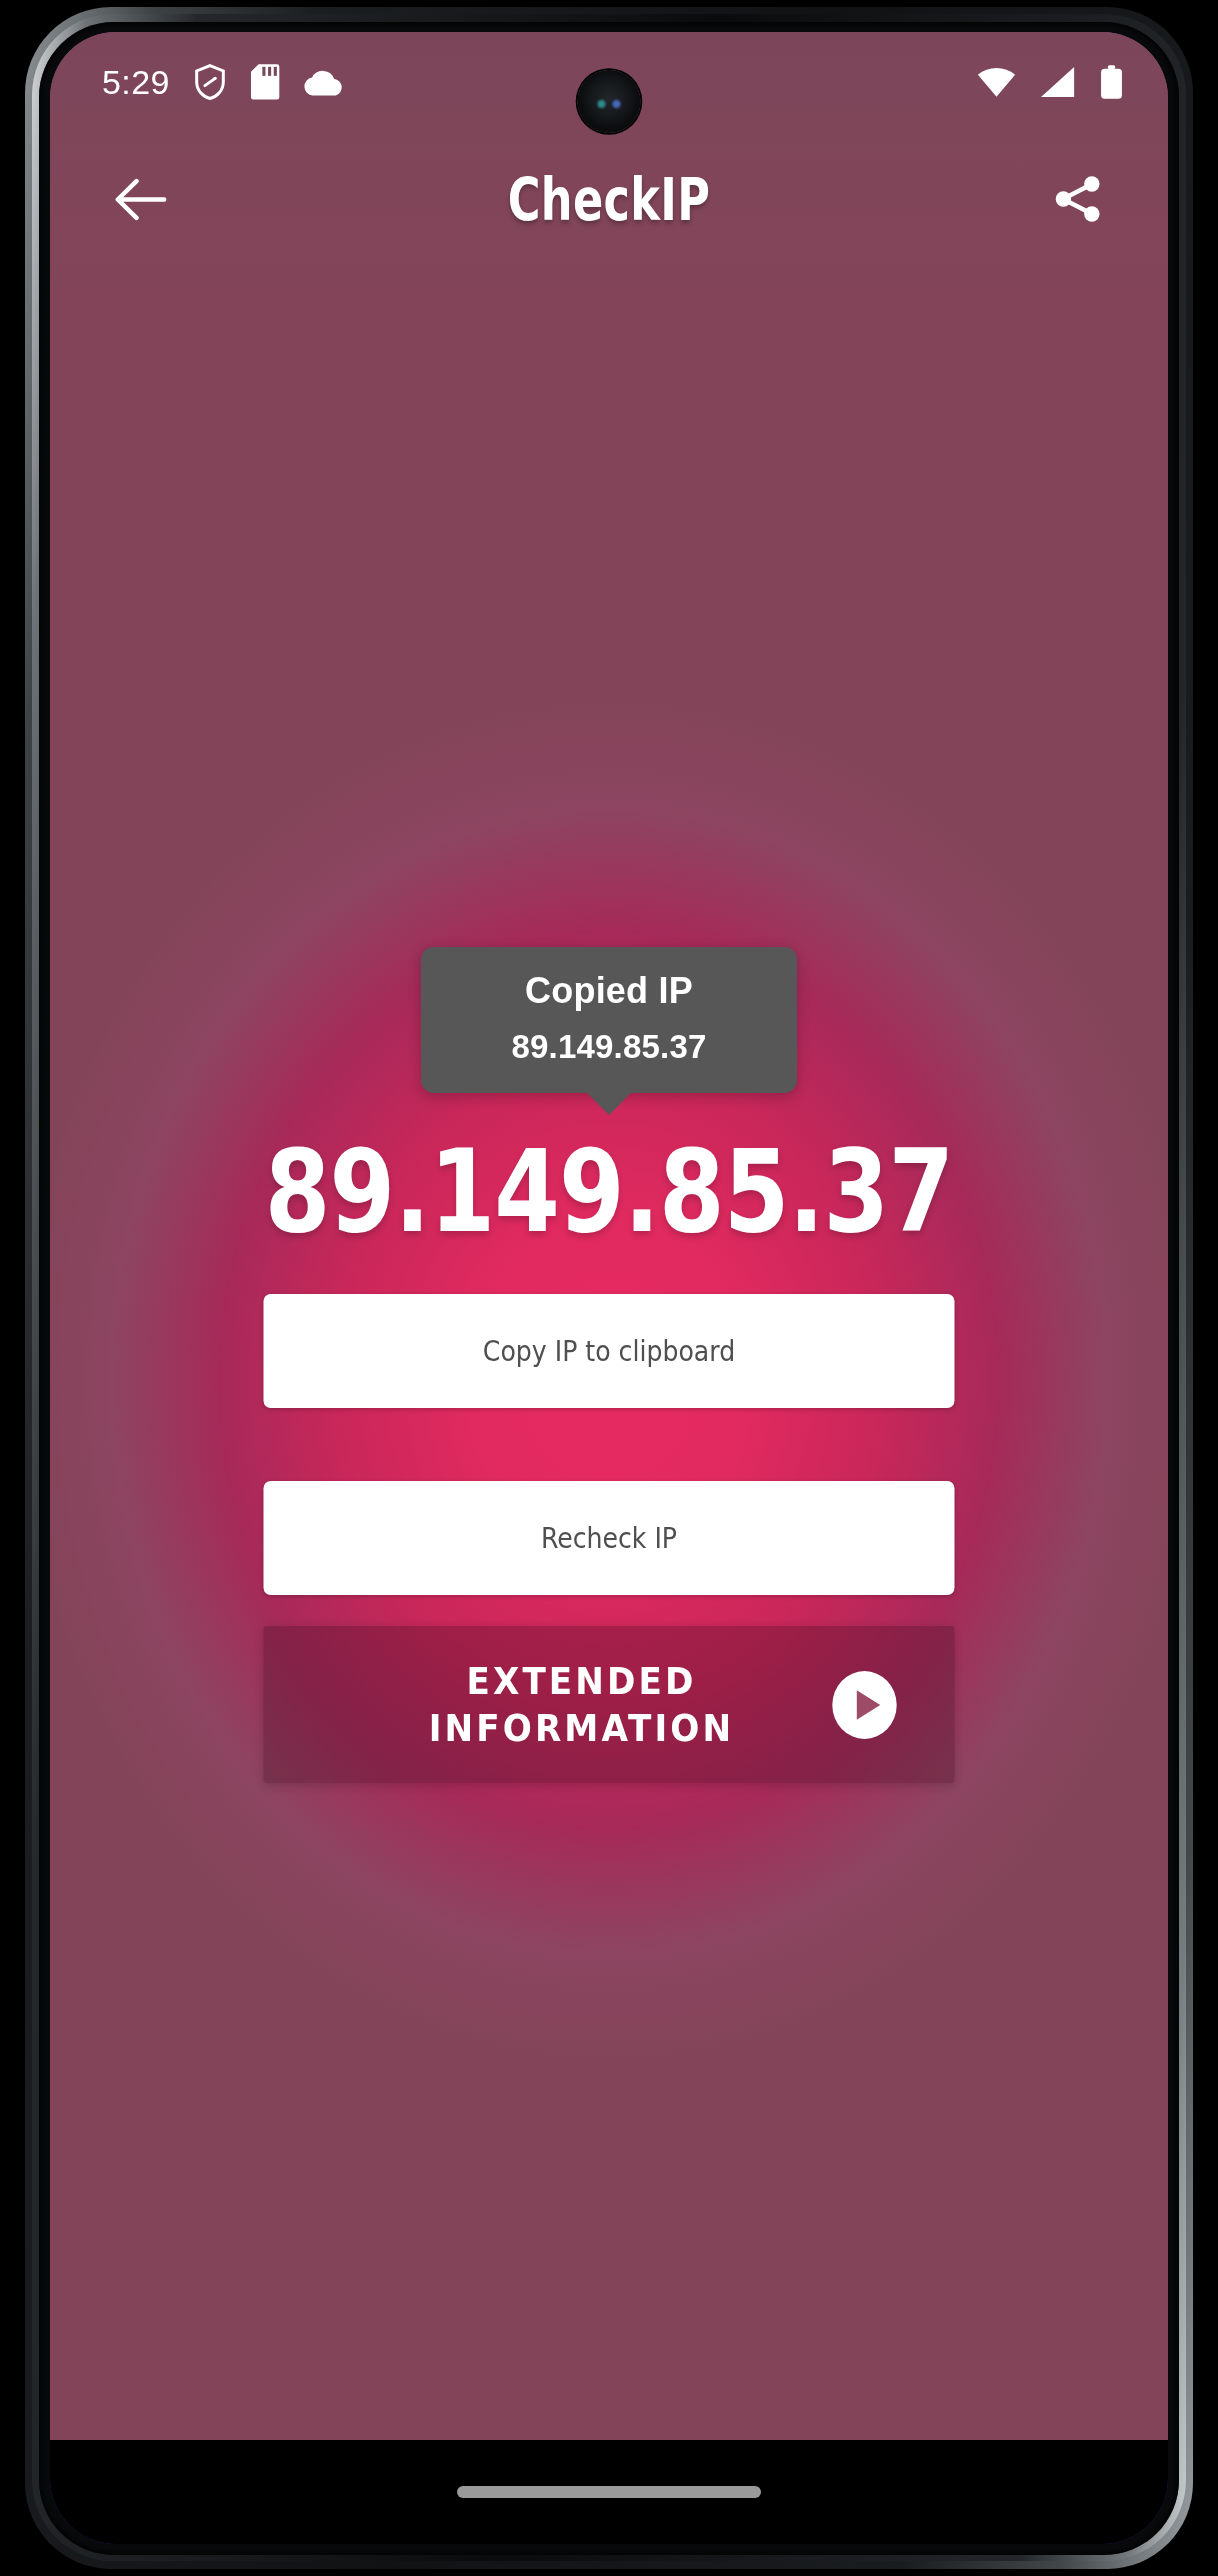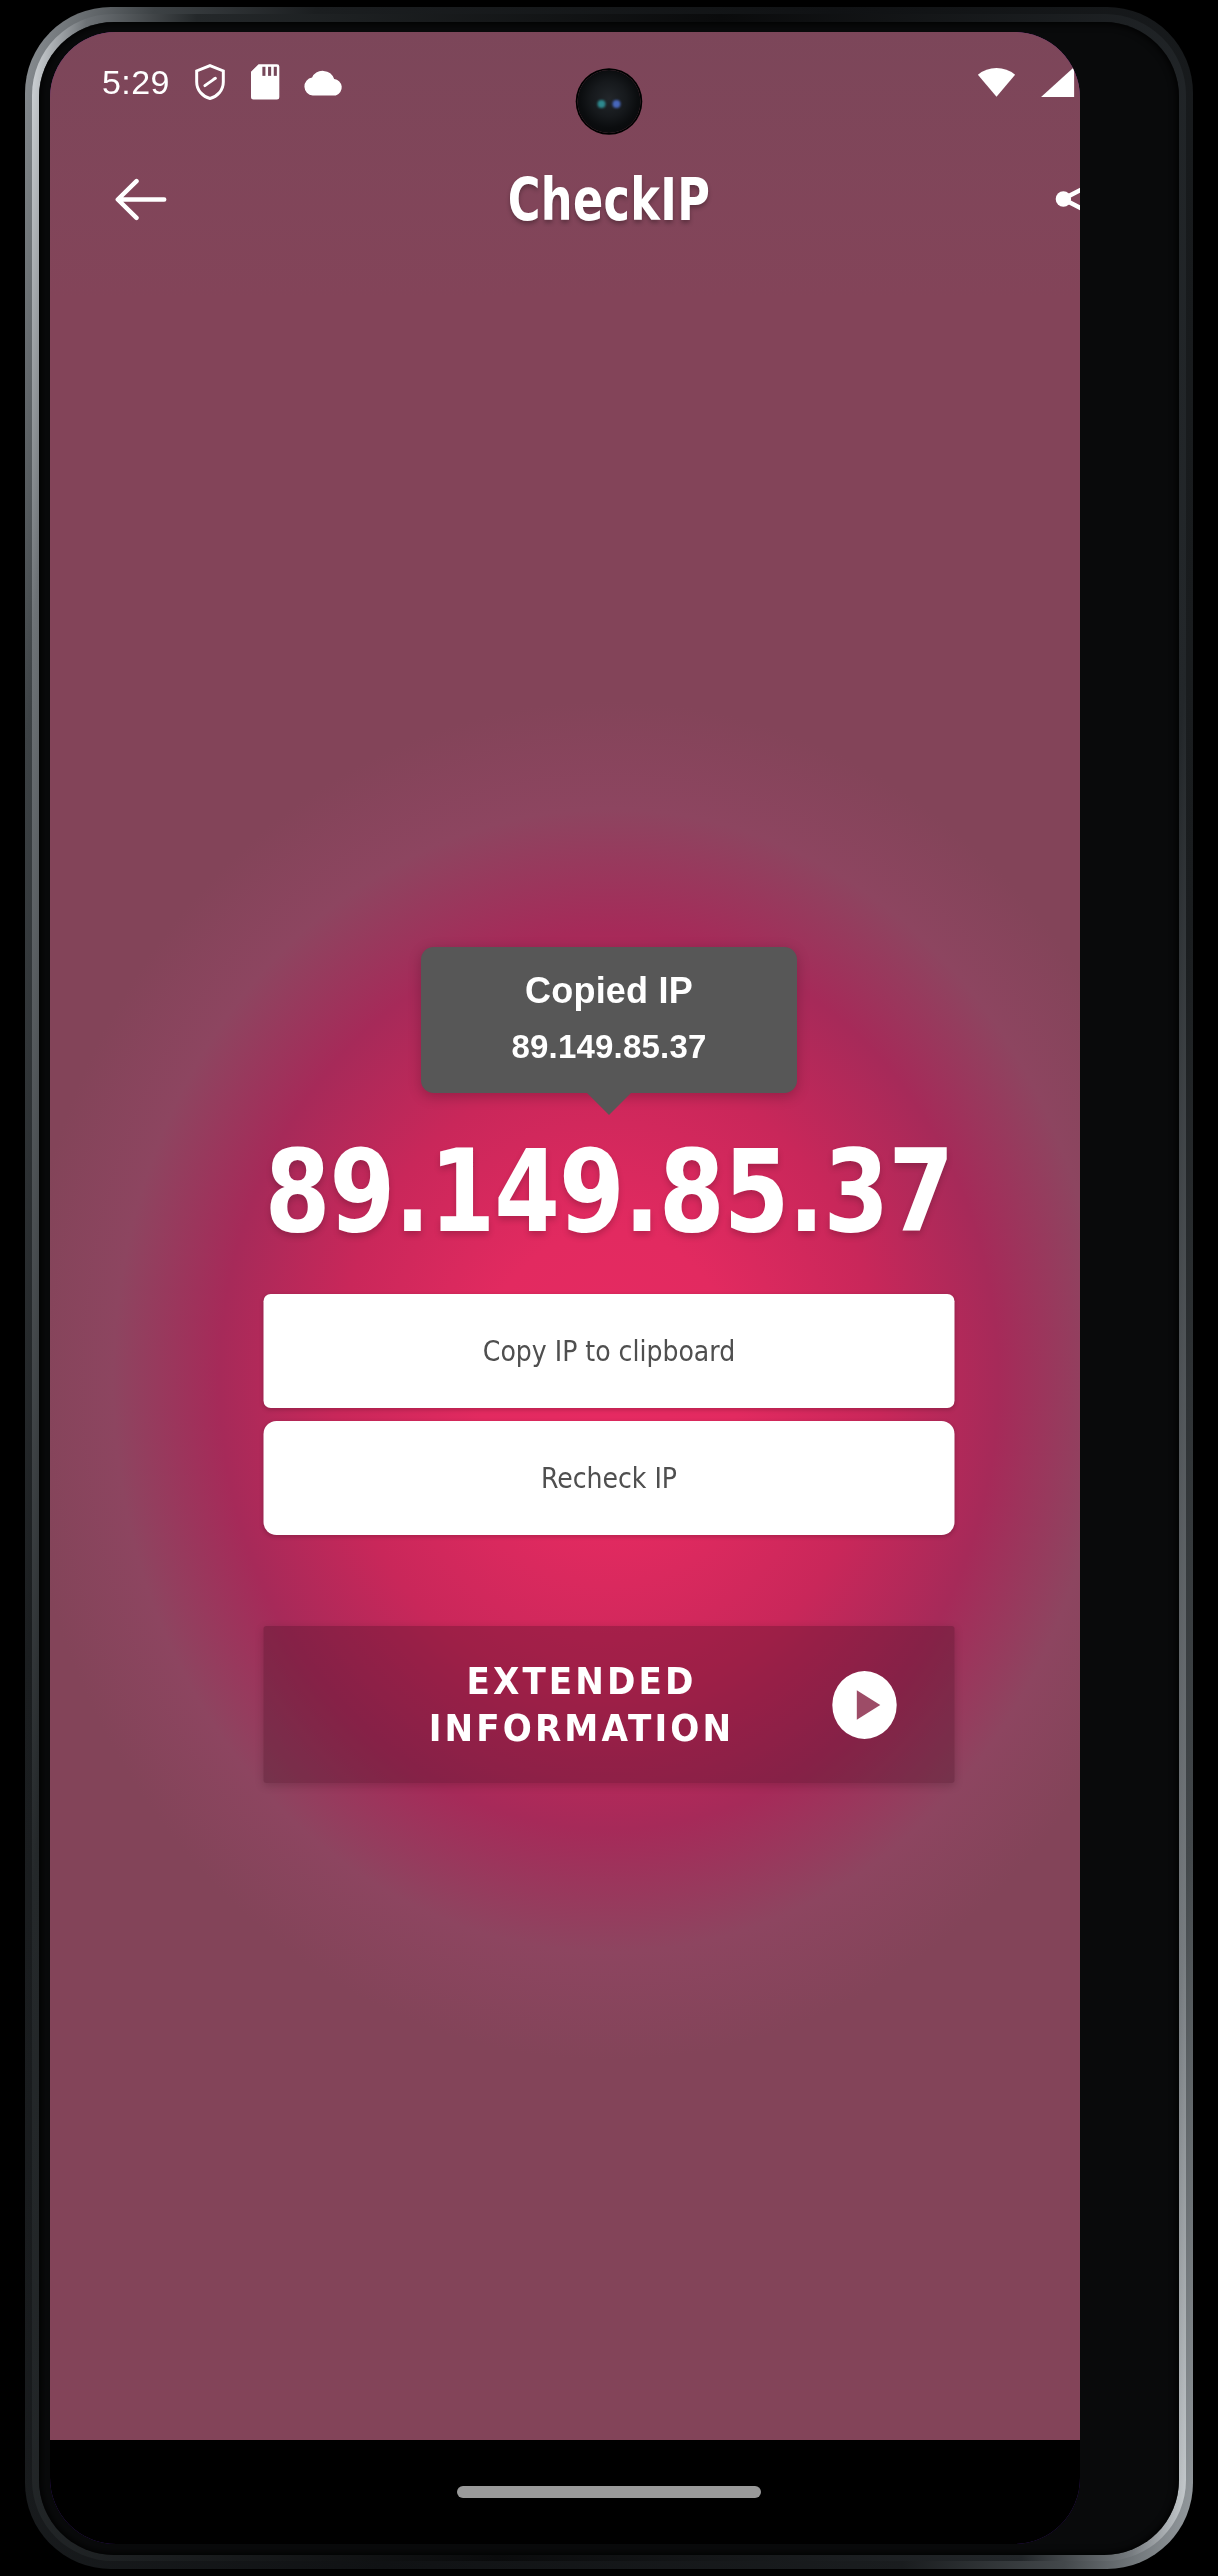--- a/index.html
+++ b/index.html
@@ -27,21 +27,21 @@
   }
   .bezel-inner{
     position:absolute; left:39px; top:21.5px; width:1140px; height:2533px;
     border-radius:75px;
     background:#090a0b;
     box-shadow:inset 0 0 7.2px 1.8px rgba(0,0,0,.9);
   }
 
   
   #screen{
-    position:absolute; left:50px; top:32px; width:1030px; height:2512px;
+    position:absolute; left:50px; top:32px; width:1118px; height:2512px;
     border-radius:66px; overflow:hidden;
     background:#4c1d95;
   }
 
   
   #app-surface{
     position:absolute; left:0; top:0; width:1118px; height:2408px;
     background:
       radial-gradient(ellipse 590px 680px at 50% 56%, #e62a62 0%, #e22a60 22%, #c9275a 46%, #a62a59 66%, #8d4560 84%, #834459 100%);
     overflow:hidden;
@@ -123,21 +123,21 @@
     position:absolute; left:50%; transform:translateX(-50%);
     width:691px; height:114px;
     background:#fff; border:none; border-radius:7.2px;
     color:#4f4f4f; font-size:28px; font-weight:400;
     font-family:"Liberation Sans Narrow","DejaVu Sans Condensed","Liberation Sans", sans-serif;
     display:flex; align-items:center; justify-content:center;
     box-shadow:0 1.8px 4.5px rgba(0,0,0,.18);
     pointer-events:auto; cursor:pointer;
   }
   #copy-button{ top:1262px; }
-  #recheck-button{ top:1389px;border-radius:13px; }
+  #recheck-button{ top:1449px; }
 
   #extended-button{
     position:absolute; left:50%; transform:translateX(-50%);
     top:1594px; width:691px; height:157px;
     background:rgba(60,12,30,.30);
     border:none; border-radius:3px;
     display:flex; align-items:center;
     box-shadow:0 2.7px 9px rgba(0,0,0,.16);
     pointer-events:auto; cursor:pointer;
   }

